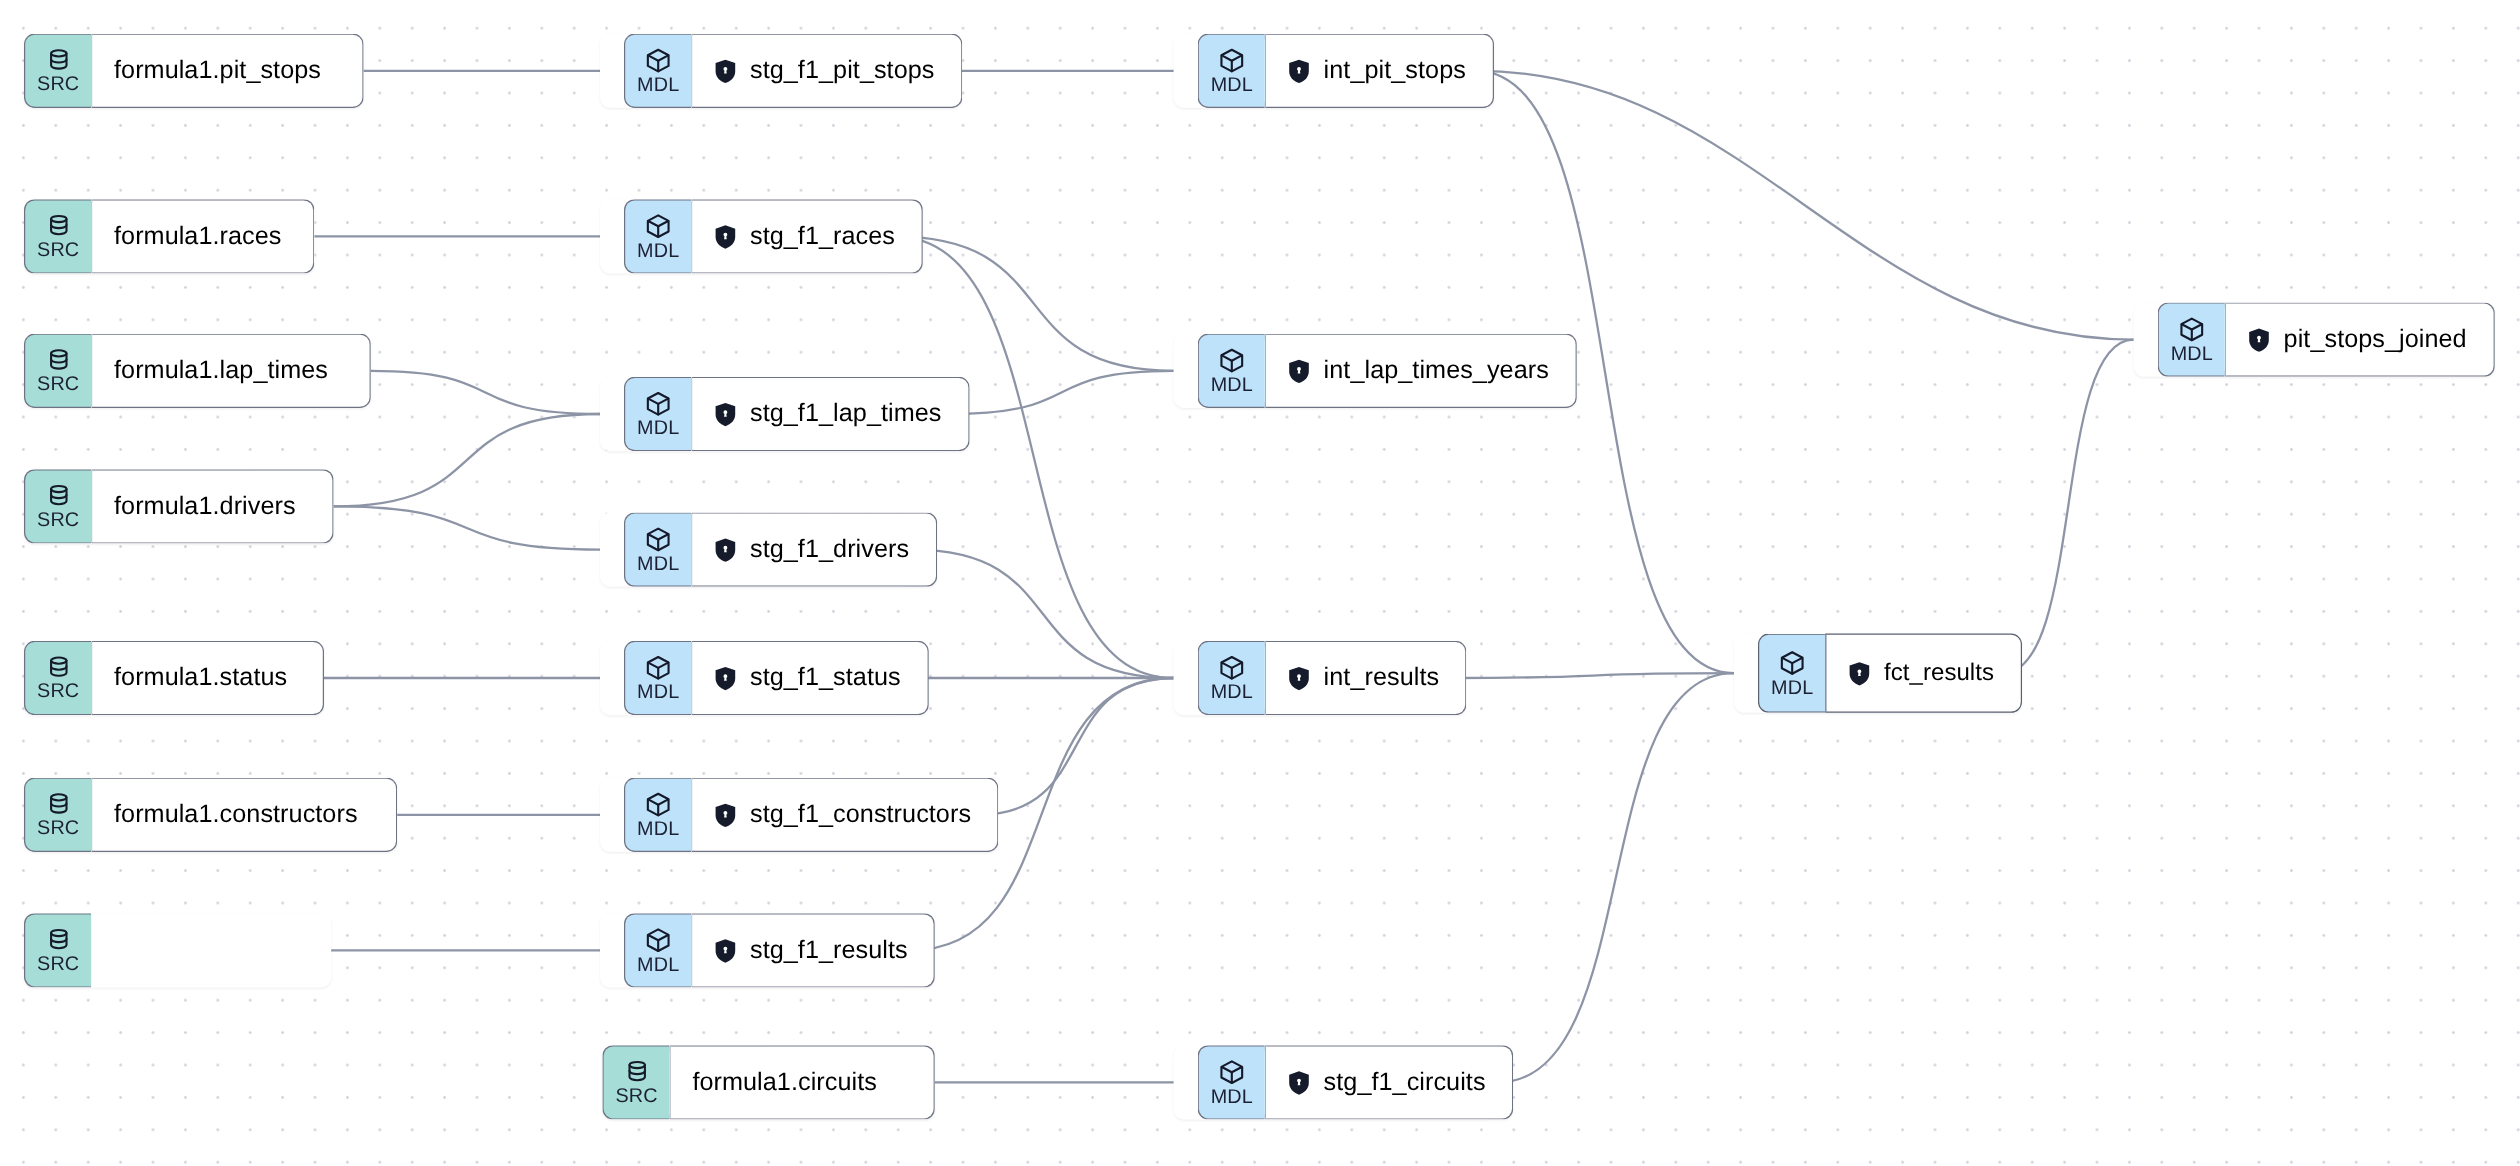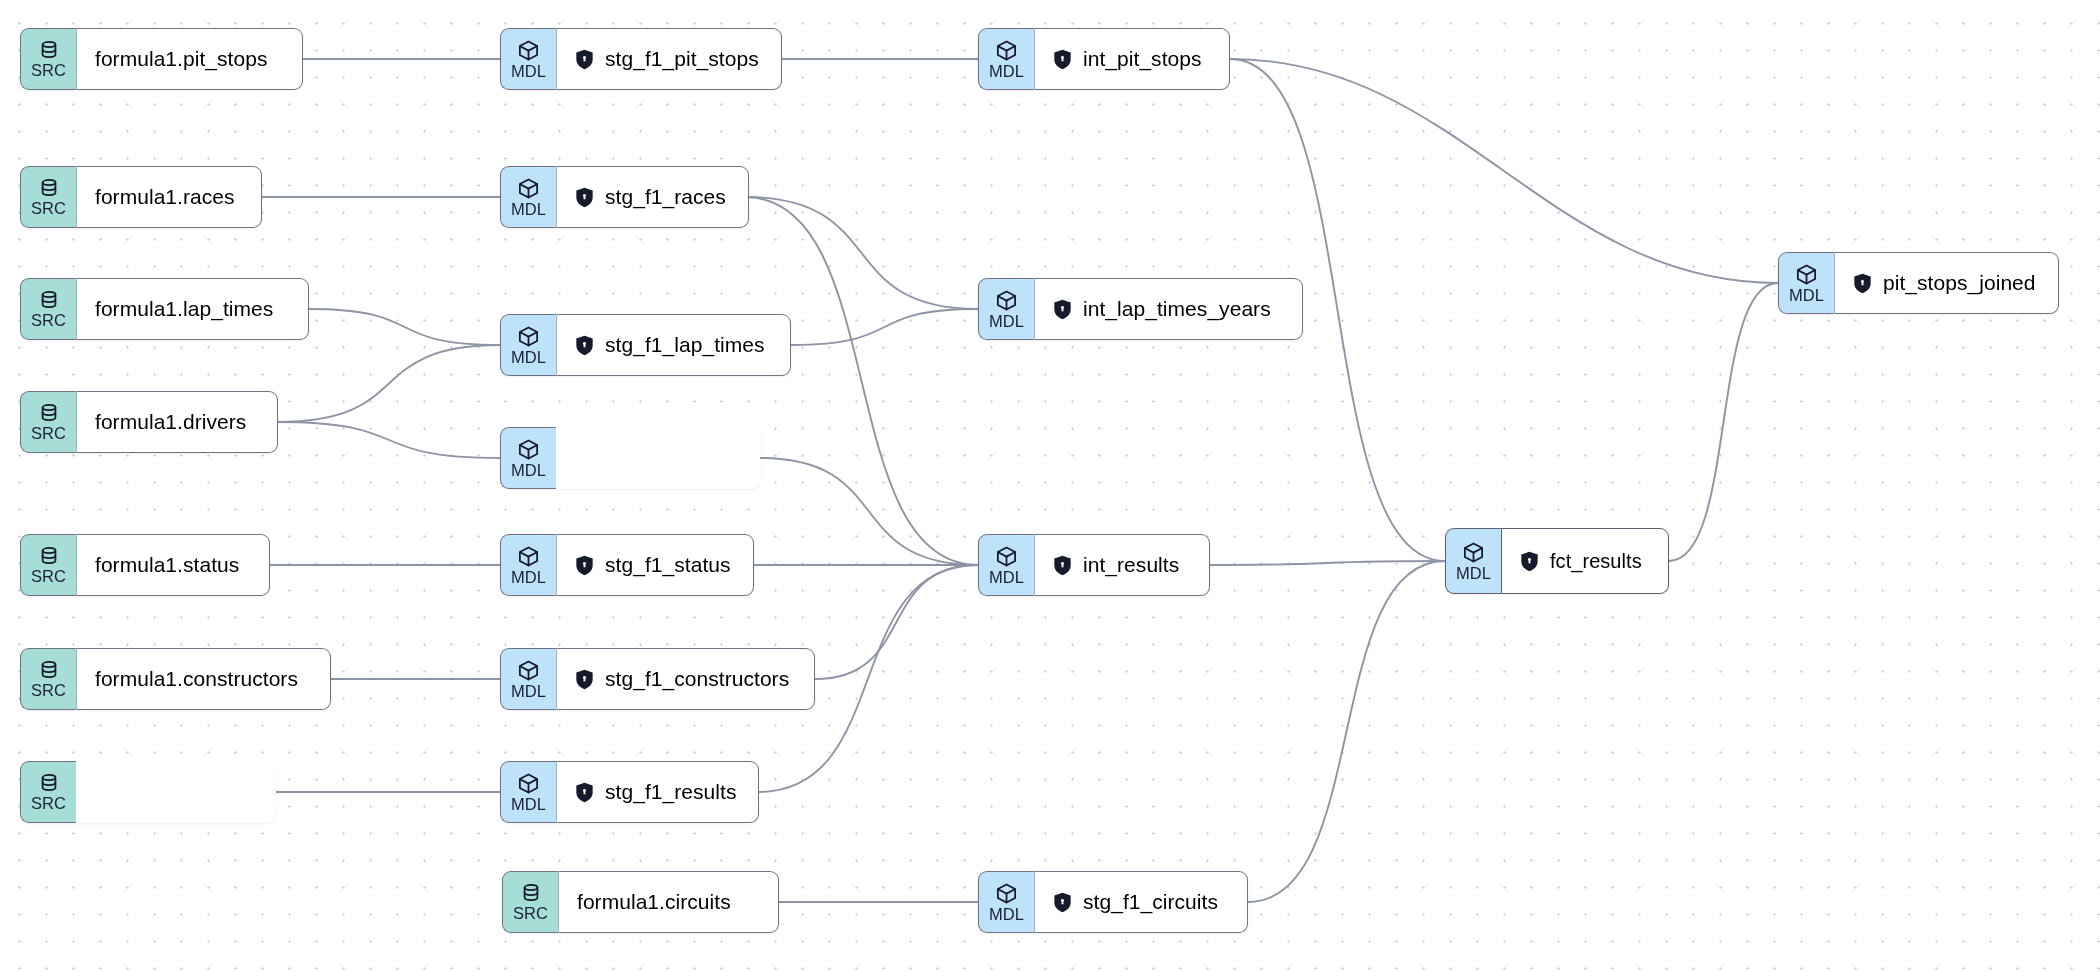--- a/index.html
+++ b/index.html
@@ -57,21 +57,21 @@
     align-items: center;
     justify-content: center;
     gap: 1px;
     border: 1.7px solid #6d7383;
     border-right: none;
     border-radius: 9px 0 0 9px;
     position: relative;
     z-index: 2;
   }
   .node-badge.src { background: #a6ded7; }
-  .node-badge.mdl { background: #bfe2fb; }
+  .node-badge.mdl { background: #bfe2fb; margin-left: 20px; }
 
   .node-badge .glyph {
     display: block;
     line-height: 0;
   }
   .node-badge .badge-text {
     font-size: 16.5px;
     line-height: 1;
     color: #1b2133;
     font-family: "Liberation Sans", sans-serif;
@@ -290,20 +290,27 @@
       </div>
       <div class="node" style="left: 500px; top: 427px; width: 260px;">
         <div class="node-badge mdl">
           <span class="glyph"><svg width="23" height="23" viewBox="0 0 24 24" fill="none" stroke="#141a2a" stroke-width="1.85" stroke-linecap="round" stroke-linejoin="round">
               <path d="M12 2.6 21 7.4v9.2L12 21.4 3 16.6V7.4z"></path>
               <path d="M3.3 7.5 12 12.1l8.7-4.6"></path>
               <path d="M12 12.1v9.2"></path>
             </svg></span>
           <span class="badge-text">MDL</span>
         </div>
+        <div class="node-body">
+          <span class="shield"><svg width="19" height="21" viewBox="0 0 20 22" xmlns="http://www.w3.org/2000/svg">
+              <path d="M10 0.8 18.6 3.7v7.1c0 5.2-3.6 8.6-8.6 10.4C5 19.4 1.4 16 1.4 10.8V3.7z" fill="#151b2b"></path>
+              <path d="M10 7.2a1.7 1.7 0 0 1 1.7 1.7c0 .65-.36 1.2-.88 1.5l.33 2.5h-2.3l.33-2.5a1.72 1.72 0 0 1-.88-1.5A1.7 1.7 0 0 1 10 7.2z" fill="#ffffff"></path>
+            </svg></span>
+          <span class="node-label">stg_f1_drivers</span>
+        </div>
       </div>
       <div class="node" style="left: 500px; top: 534px; width: 253px;">
         <div class="node-badge mdl">
           <span class="glyph"><svg width="23" height="23" viewBox="0 0 24 24" fill="none" stroke="#141a2a" stroke-width="1.85" stroke-linecap="round" stroke-linejoin="round">
               <path d="M12 2.6 21 7.4v9.2L12 21.4 3 16.6V7.4z"></path>
               <path d="M3.3 7.5 12 12.1l8.7-4.6"></path>
               <path d="M12 12.1v9.2"></path>
             </svg></span>
           <span class="badge-text">MDL</span>
         </div>

